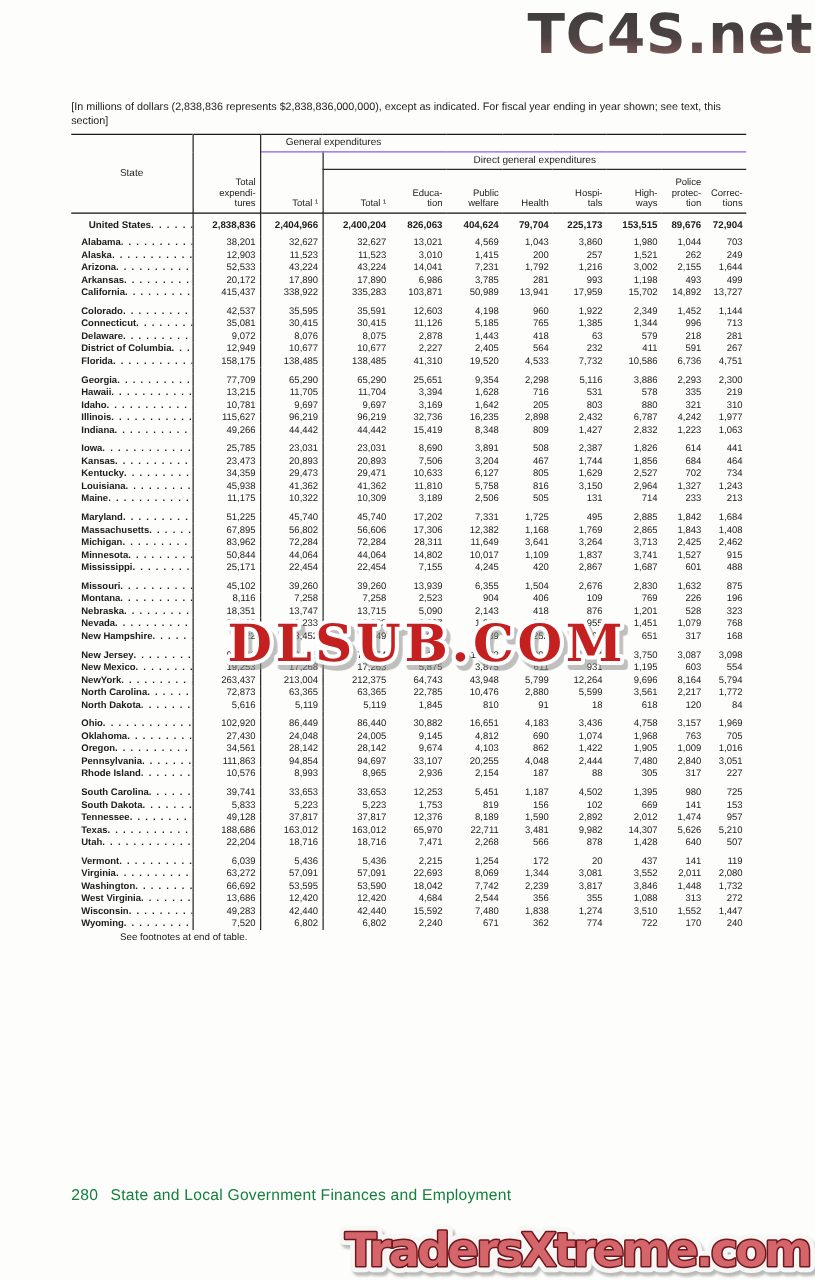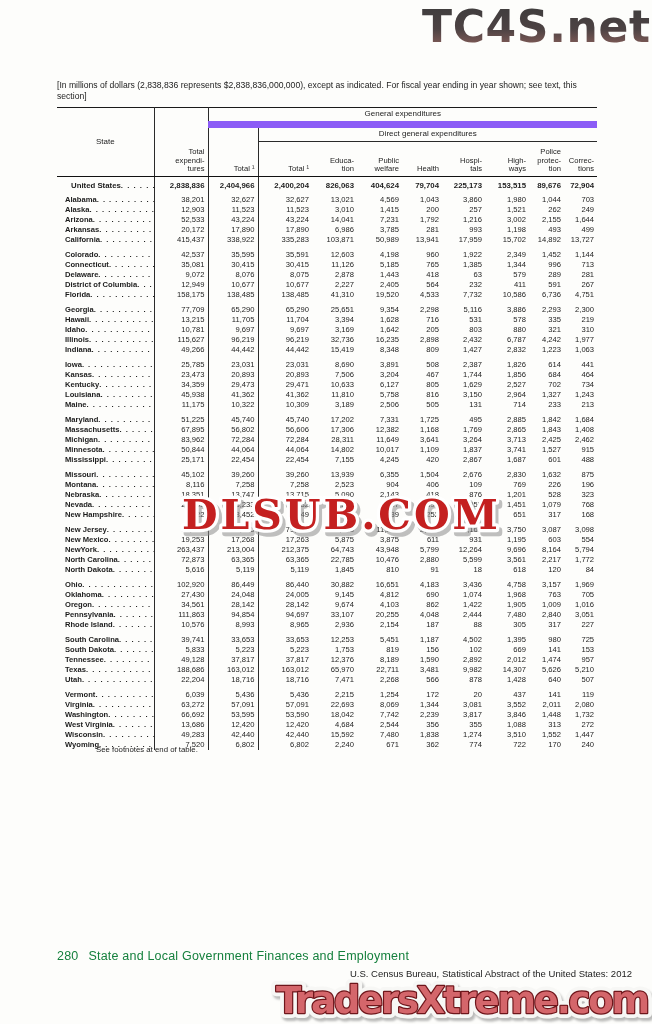--- a/index.html
+++ b/index.html
@@ -11,21 +11,21 @@
   .note{position:absolute;left:57px;top:80px;width:528px;font-size:8.6px;line-height:11px;color:#222;}
   
   .tblwrap{position:absolute;left:57px;top:107px;width:540px;}
   table{border-collapse:collapse;table-layout:fixed;width:540px;border-top:1.4px solid #1a1a1a;}
   col.w0{width:97px}col.w1{width:54px}col.w2{width:50px}col.w3{width:54px}col.w4{width:45px}
   col.w5{width:45px}col.w6{width:40px}col.w7{width:43px}col.w8{width:44px}col.w9{width:35px}col.w10{width:33px}
   th{font-weight:normal;font-size:7.6px;line-height:8.6px;padding:0;color:#1c1c1c;}
   .h-state{text-align:center;vertical-align:middle;border-right:1px solid #2a2a2a;font-size:8px;}
   .h-te{text-align:right;vertical-align:bottom;white-space:pre-line;padding:0 3px 2px 0;
         border-right:1px solid #2a2a2a;}
-  .h-ge{height:13px;text-align:center;vertical-align:middle;font-size:8px;border-bottom:7px solid #8b5cf6;}
+  .h-ge{height:13px;text-align:left;vertical-align:middle;font-size:8px;border-bottom:1px solid #8b5cf6;padding-left:20px;}
   .h-t1{text-align:right;vertical-align:bottom;padding:0 3px 2px 0;border-right:1px solid #2a2a2a;}
   .h-dge{height:13px;text-align:center;vertical-align:middle;font-size:8px;border-bottom:1px solid #2a2a2a;}
   .h-c{height:32px;text-align:right;vertical-align:bottom;white-space:pre-line;padding:0 3px 2px 0;}
   thead th{border-bottom-color:#2a2a2a;}
   tr.hdr3 th, .h-state, .h-te, .h-t1{border-bottom:1.6px solid #111;}
   td{font-size:7.6px;line-height:10px;height:10px;padding:0;vertical-align:middle;}
   td.n{text-align:right;padding-right:3px;font-variant-numeric:tabular-nums;}
   .c1{border-right:1px solid #2a2a2a;}
   .c2{border-right:1px solid #2a2a2a;}
   .c0{border-right:1px solid #2a2a2a;}
@@ -261,21 +261,21 @@
               </div>
             </td>
             <td class="n c1">9,072</td>
             <td class="n c2">8,076</td>
             <td class="n">8,075</td>
             <td class="n">2,878</td>
             <td class="n">1,443</td>
             <td class="n">418</td>
             <td class="n">63</td>
             <td class="n">579</td>
-            <td class="n">289</td>
+            <td class="n">218</td>
             <td class="n">281</td>
           </tr>
           <tr>
             <td class="st c0">
               <div class="in">
                 <span class="nm">District of Columbia</span>
                 <span class="dots"></span>
               </div>
             </td>
             <td class="n c1">12,949</td>
@@ -1095,21 +1095,20 @@
           </tr>
         </tbody>
     </table>
   </div>
 
   <div class="footnote">See footnotes at end of table.</div>
 
   <div class="pageline">
     <span class="pg">280</span><span>State and Local Government Finances and Employment</span>
   </div>
-  <div class="source">U.S. Census Bureau, Statistical Abstract of the United States: 2012</div>
 
   <svg class="wm wm-tc4s" width="236" height="54" viewBox="0 0 236 54">
     <defs>
       <linearGradient id="g1" x1="0" y1="0" x2="0" y2="1">
         <stop offset="0%" stop-color="#3c3c3c"></stop>
         <stop offset="55%" stop-color="#4c4243"></stop>
         <stop offset="100%" stop-color="#95655f"></stop>
       </linearGradient>
     </defs>
     <text x="4" y="42" font-size="44" font-weight="bold" fill="url(#g1)" textLength="228">TC4S.net</text>

